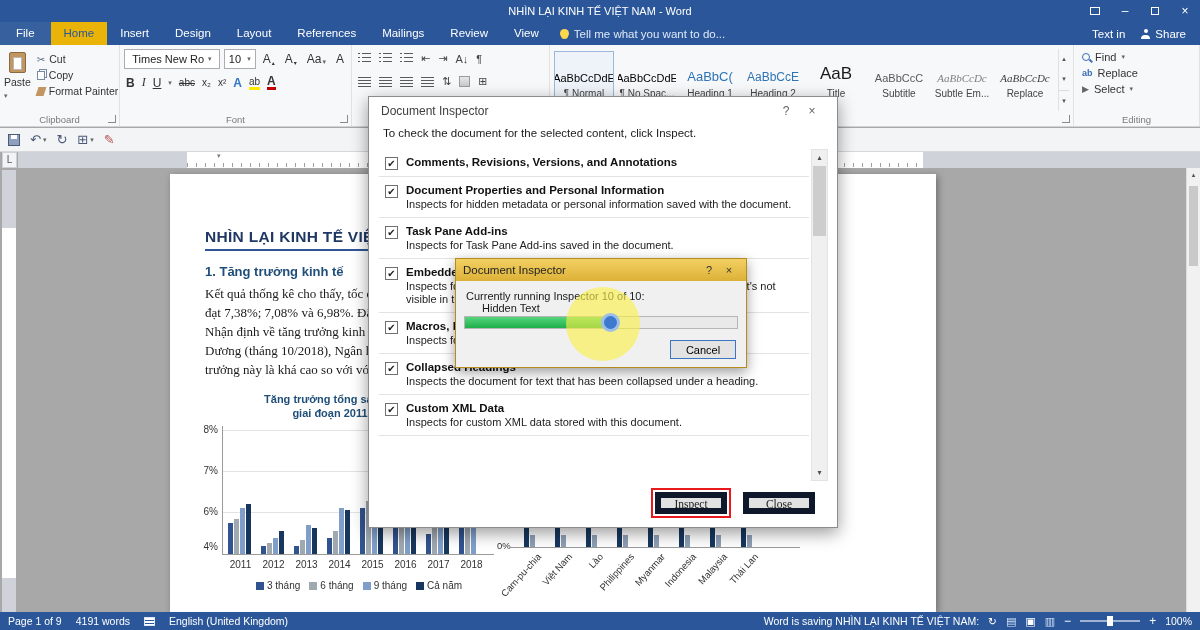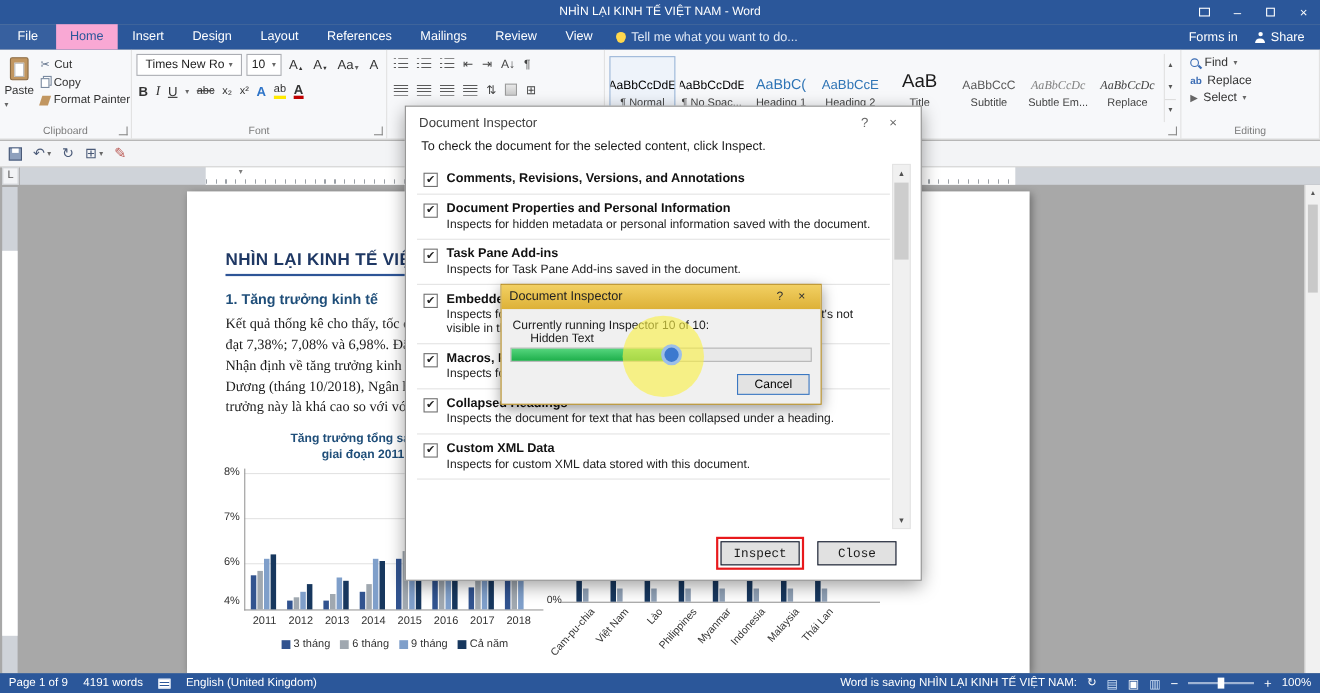--- a/index.html
+++ b/index.html
@@ -13,21 +13,21 @@
   .win-controls { position:absolute; right:0; top:0; height:22px; display:flex; }
   .win-btn { width:30px; display:flex; align-items:center; justify-content:center; font-size:12px; color:#fff; }
   .win-restore-box { width:8px; height:8px; border:1px solid #fff; display:inline-block; }
   .ribbon-opt-box { width:10px; height:8px; border:1px solid #fff; display:inline-block; font-size:7px; line-height:7px; text-align:center; }
 
   
   .tabrow { position:absolute; top:22px; left:0; right:0; height:23px; background:#2b579a; display:flex; align-items:stretch; color:#fff; font-size:11.5px; z-index:4; }
   .tab { padding:0 13px; line-height:23px; white-space:nowrap; }
   .tab-file { padding:0 16px; line-height:23px; background:rgba(255,255,255,.06); }
   .tabs-main { display:flex; }
-  .tabs-main .tab:first-child { background:#f9a8d4; color:#2b579a; }
+  .tabs-main .tab:first-child { background:#eab308; color:#2b579a; }
   .tellme { display:flex; align-items:center; gap:5px; margin-left:8px; color:#dfe8f6; }
   .bulb { width:9px; height:9px; border-radius:50%; background:#ffd84d; box-shadow:0 2px 0 -1px #ffd84d; }
   .tabrow-right { margin-left:auto; display:flex; align-items:center; gap:16px; padding-right:14px; }
   .person { width:9px; height:10px; position:relative; display:inline-block; }
   .person::before { content:""; position:absolute; left:2.5px; top:0; width:4px; height:4px; border-radius:50%; background:#fff; }
   .person::after { content:""; position:absolute; left:0; bottom:0; width:9px; height:4px; border-radius:4px 4px 0 0; background:#fff; }
   .trr-item { display:flex; align-items:center; gap:5px; }
 
   
   .ribbon { position:absolute; top:45px; left:0; right:0; height:82px; background:#f7f8fa; border-bottom:1px solid #d4d4d4; display:flex; z-index:3; }
@@ -172,21 +172,21 @@
   .dlg-list { position:absolute; left:10px; right:28px; top:52px; bottom:46px; overflow:hidden; }
   .insp-item { display:flex; gap:8px; padding:7px 6px 6px; border-bottom:1px solid #e3e3e3; }
   .checkbox { width:13px; height:13px; border:1px solid #707070; background:#fff; flex:0 0 13px; text-align:center; line-height:12px; font-size:10px; color:#222; margin-top:1px; }
   .insp-title { font-weight:bold; font-size:11.5px; color:#111; }
   .insp-desc { font-size:11px; color:#222; margin-top:2px; line-height:13px; }
   .dlg-scroll { position:absolute; right:9px; top:52px; bottom:46px; width:17px; background:#f0f0f0; border:1px solid #e3e3e3; }
   .dlg-scroll .sc-up { position:absolute; top:0; left:0; right:0; height:15px; text-align:center; font-size:8px; color:#505050; line-height:15px; }
   .dlg-scroll .sc-down { position:absolute; bottom:0; left:0; right:0; height:15px; text-align:center; font-size:8px; color:#505050; line-height:15px; }
   .dlg-scroll .sc-thumb { position:absolute; top:16px; left:1px; right:1px; height:70px; background:#cdcdcd; }
   .dlg-buttons { position:absolute; right:22px; bottom:9px; display:flex; align-items:center; gap:12px; }
-  .btn { min-width:72px; height:22px; background:#e1e1e1; border:1px solid #0f172a; font-size:11.5px; color:#1a1a1a; font-family:Liberation Mono, monospace; }
+  .btn { min-width:72px; height:22px; background:#e1e1e1; border:6px solid #0f172a; font-size:11.5px; color:#1a1a1a; font-family:Liberation Serif, serif; }
   .annotation-red { display:inline-block; border:2px solid #e8191c; padding:2px; }
 
   
   .dlg-progress { position:absolute; left:455px; top:258px; width:292px; height:110px; background:#f0f0f0; border:1px solid #b58b1e; box-shadow:0 4px 12px rgba(0,0,0,.4); z-index:20; }
   .prog-titlebar { height:22px; background:linear-gradient(#f2d063,#ddb137); display:flex; align-items:center; padding:0 7px; font-size:11.5px; color:#222; }
   .prog-titlebar .dlg-title { flex:1; }
   .prog-sys { width:20px; text-align:center; color:#333; font-size:11px; }
   .prog-line1 { margin:9px 10px 0; font-size:11px; color:#1a1a1a; }
   .prog-line2 { margin:0 26px; font-size:11px; color:#1a1a1a; }
   .prog-bar { position:absolute; left:8px; right:8px; top:57px; height:13px; background:#e9e9e9; border:1px solid #b5b5b5; }
@@ -236,21 +236,21 @@
 
         <span class="tab">View</span>
 
     </span>
     <span class="tellme">
       <span class="bulb"></span>
       <span>Tell me what you want to do...</span>
     </span>
     <span class="tabrow-right">
       <span class="trr-item">
-        <span>Forms in</span>
+        <span>Text in</span>
       </span>
       <span class="trr-item">
         <span class="person"></span>
         <span>Share</span>
       </span>
     </span>
   </div>
 
   <div class="ribbon">
 

